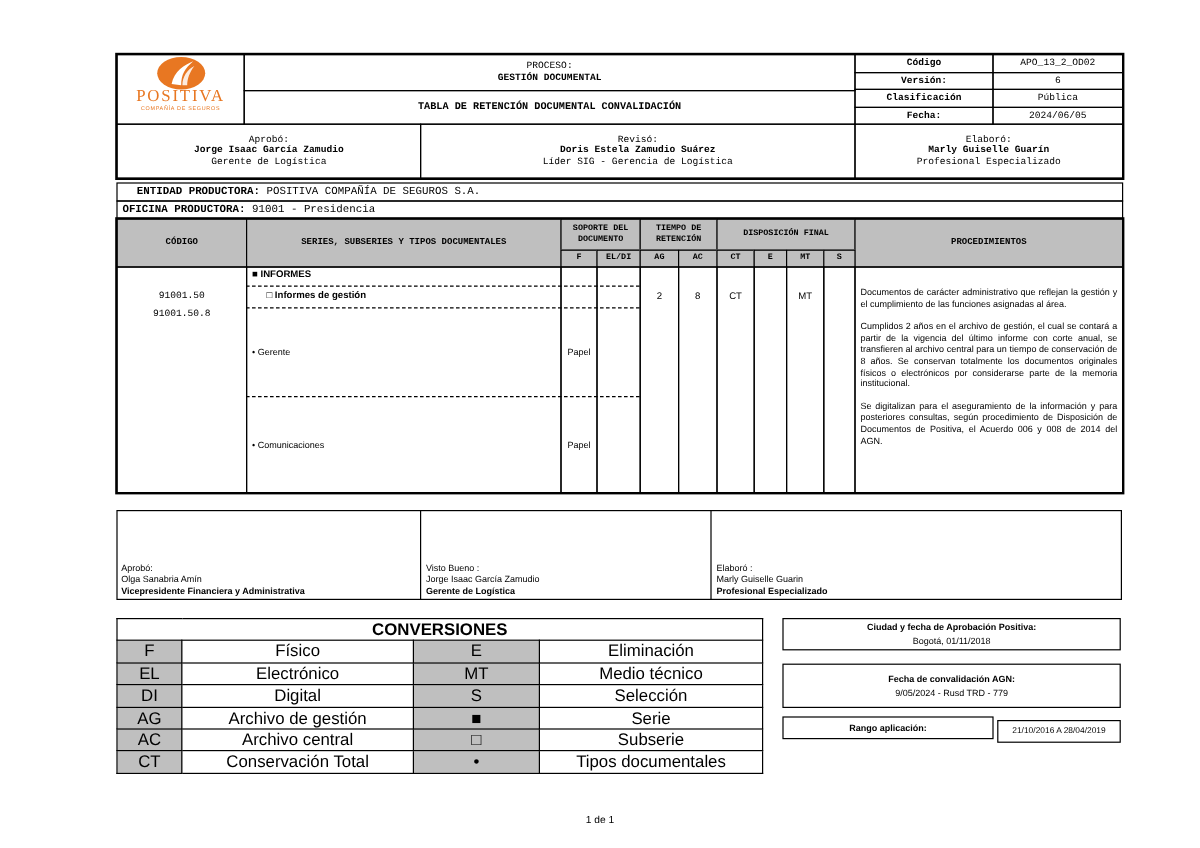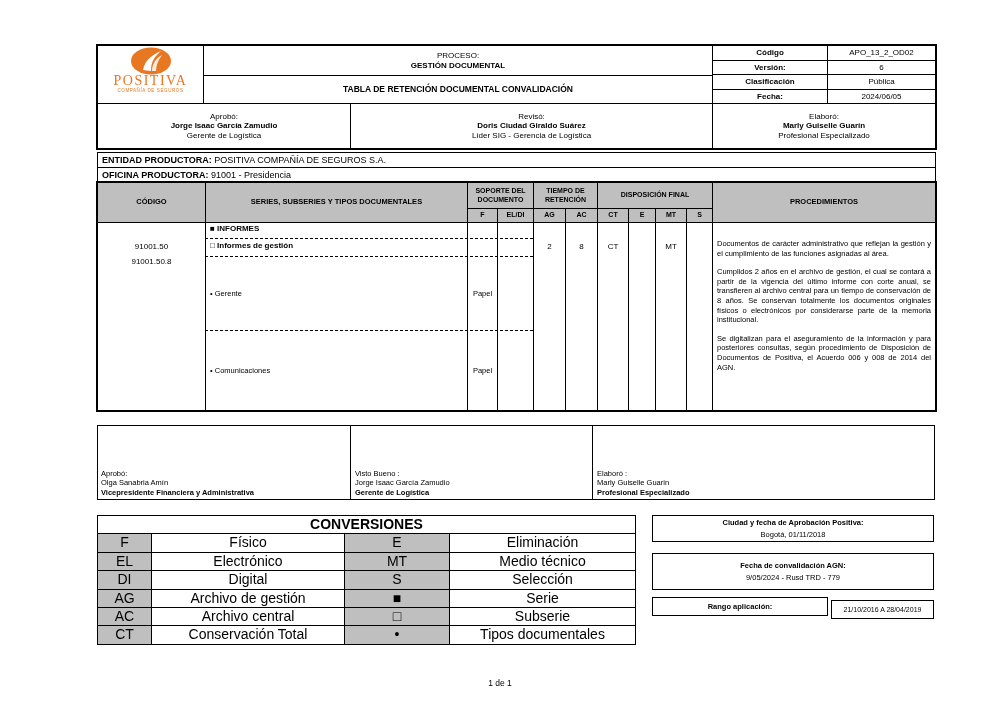--- a/index.html
+++ b/index.html
@@ -1,21 +1,21 @@
 <!DOCTYPE html>
 <html><head>
 <meta charset="utf-8">
 <style>
   html,body{margin:0;padding:0;background:#fff;}
   .page{position:relative;width:1000px;height:707px;background:#fff;overflow:hidden;
         font-family:"Liberation Sans", sans-serif;color:#000;}
   .abs{position:absolute;box-sizing:border-box;}
   .cell{position:absolute;box-sizing:border-box;border:1px solid #000;
         display:flex;align-items:center;justify-content:center;text-align:center;
-        font-size:8px;line-height:1.15;}
+        font-size:8px;line-height:1.15;font-family:Liberation Mono, monospace;}
   .cell.left{justify-content:flex-start;text-align:left;}
   .b{font-weight:bold;}
   .gray{background:#BFBFBF;}
   .frame{position:absolute;box-sizing:border-box;border:2px solid #000;pointer-events:none;}
   .vline{position:absolute;box-sizing:border-box;border-left:1px solid #000;width:0;}
   .dash{position:absolute;box-sizing:border-box;border-top:1px dashed #000;height:0;}
   .stack{display:flex;flex-direction:column;justify-content:center;}
   .sig-cell{position:absolute;box-sizing:border-box;display:flex;flex-direction:column;
             justify-content:flex-end;padding:3px 4px;font-size:7.5px;line-height:1.25;}
   .logo-wrap{position:absolute;left:97px;top:45px;width:107px;height:59px;border:1px solid #000;
@@ -62,31 +62,31 @@
   <div class="cell b" style="left:712px;top:89px;width:116px;height:15px;">Fecha:</div>
   <div class="cell" style="left:827px;top:89px;width:109px;height:15px;">2024/06/05</div>
 
   <div class="cell stack" style="left:97px;top:103px;width:254px;height:46px;">
     <div>Aprobó:</div>
     <div class="b">Jorge Isaac García Zamudio</div>
     <div>Gerente de Logística</div>
   </div>
   <div class="cell stack" style="left:350px;top:103px;width:363px;height:46px;">
     <div>Revisó:</div>
-    <div class="b">Doris Ciudad Giraldo Suárez</div>
+    <div class="b">Doris Estela Zamudio Suárez</div>
     <div>Líder SIG - Gerencia de Logística</div>
   </div>
   <div class="cell stack" style="left:712px;top:103px;width:224px;height:46px;">
     <div>Elaboró:</div>
     <div class="b">Marly Guiselle Guarín</div>
     <div>Profesional Especializado</div>
   </div>
   <div class="frame" style="left:96px;top:44px;width:841px;height:106px;"></div>
 
-  <div class="cell left" style="left:97px;top:152px;width:839px;height:16px;padding-left:4px;font-size:9px;">
+  <div class="cell left" style="left:97px;top:152px;width:839px;height:16px;padding-left:16px;font-size:9px;">
     <span class="b">ENTIDAD PRODUCTORA:</span>&nbsp;
     <span>POSITIVA COMPAÑÍA DE SEGUROS S.A.</span>
   </div>
   <div class="cell left" style="left:97px;top:167px;width:839px;height:16px;padding-left:4px;font-size:9px;">
     <span class="b">OFICINA PRODUCTORA:</span>&nbsp;
     <span>91001 - Presidencia</span>
   </div>
 
   <div class="cell b gray" style="left:97px;top:182px;width:109px;height:41px;font-size:7.5px;">CÓDIGO</div>
   <div class="cell b gray" style="left:205px;top:182px;width:263px;height:41px;font-size:7.5px;">SERIES, SUBSERIES Y TIPOS DOCUMENTALES</div>
@@ -114,21 +114,21 @@
   <div class="cell" style="left:497px;top:222px;width:37px;height:189px;"></div>
   <div class="cell" style="left:533px;top:222px;width:33px;height:189px;"></div>
   <div class="cell" style="left:565px;top:222px;width:33px;height:189px;"></div>
   <div class="cell" style="left:597px;top:222px;width:32px;height:189px;"></div>
   <div class="cell" style="left:628px;top:222px;width:28px;height:189px;"></div>
   <div class="cell" style="left:655px;top:222px;width:32px;height:189px;"></div>
   <div class="cell" style="left:686px;top:222px;width:27px;height:189px;"></div>
   <div class="cell" style="left:712px;top:222px;width:224px;height:189px;"></div>
 
   <div class="abs b" style="left:210px;top:224px;width:250px;font-size:8px;">■ INFORMES</div>
-  <div class="abs b" style="left:210px;top:241px;width:250px;font-size:8px;">□ Informes de gestión</div>
+  <div class="abs b" style="left:222px;top:241px;width:250px;font-size:8px;">□ Informes de gestión</div>
   <div class="abs" style="left:210px;top:256px;width:250px;height:74px;display:flex;align-items:center;font-size:7.5px;">• Gerente</div>
   <div class="abs" style="left:210px;top:330px;width:250px;height:80px;display:flex;align-items:center;font-size:7.5px;">• Comunicaciones</div>
 
   <div class="abs" style="left:467px;top:256px;width:31px;height:74px;display:flex;align-items:center;justify-content:center;font-size:7.5px;">Papel</div>
   <div class="abs" style="left:467px;top:330px;width:31px;height:80px;display:flex;align-items:center;justify-content:center;font-size:7.5px;">Papel</div>
 
   <div class="abs" style="left:533px;top:236px;width:33px;height:20px;display:flex;align-items:center;justify-content:center;font-size:8px;">2</div>
   <div class="abs" style="left:565px;top:236px;width:33px;height:20px;display:flex;align-items:center;justify-content:center;font-size:8px;">8</div>
   <div class="abs" style="left:597px;top:236px;width:32px;height:20px;display:flex;align-items:center;justify-content:center;font-size:8px;">CT</div>
   <div class="abs" style="left:655px;top:236px;width:32px;height:20px;display:flex;align-items:center;justify-content:center;font-size:8px;">MT</div>

